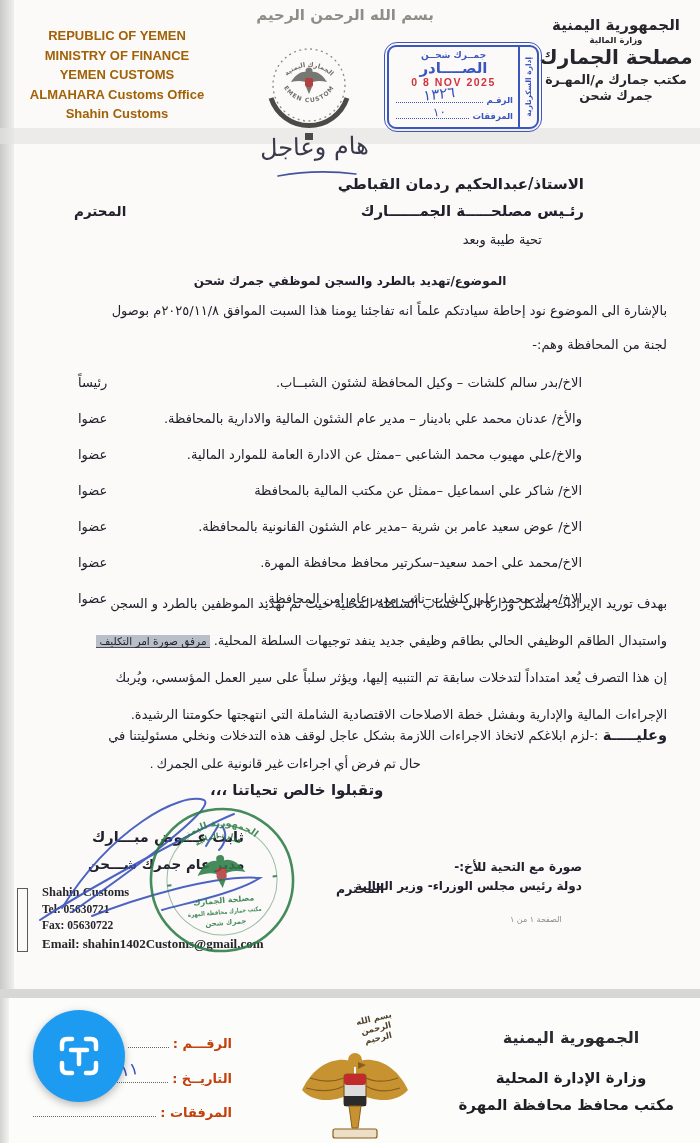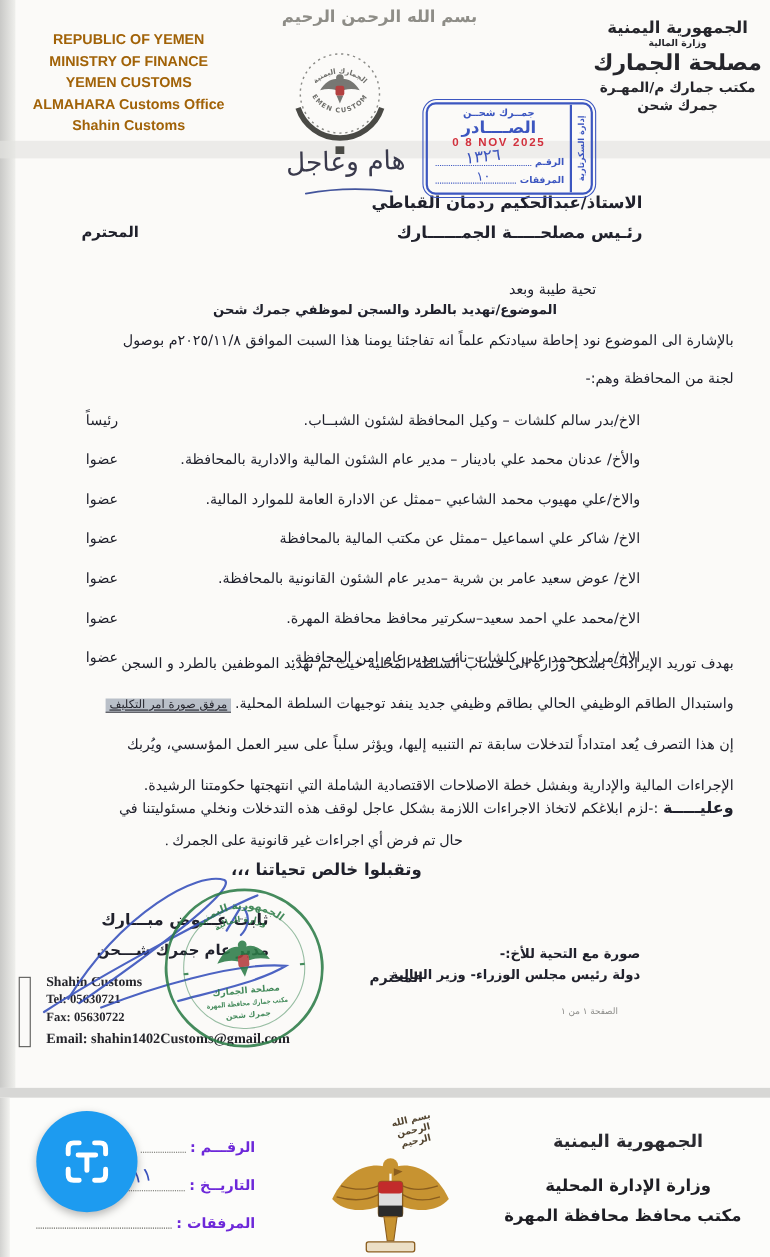--- a/index.html
+++ b/index.html
@@ -19,70 +19,70 @@
   .eng-header { left:14px; top:26px; width:206px; text-align:center; font-family:"Liberation Sans",sans-serif; font-weight:bold; font-size:13px; line-height:19.5px; color:#a16207; }
   .bismillah-top { left:240px; top:6px; width:210px; text-align:center; font-size:15px; font-weight:bold; color:#7b7a74; opacity:.85; }
 
   .letterhead { left:538px; top:16px; width:156px; text-align:center; color:#25252b; }
   .lh1 { font-size:15px; font-weight:bold; }
   .lh2 { font-size:8.5px; font-weight:bold; margin-top:1px; }
   .lh3 { font-size:20px; font-weight:bold; margin-top:0px; }
   .lh4 { font-size:12.5px; font-weight:bold; margin-top:3px; }
   .lh5 { font-size:12.5px; font-weight:bold; margin-top:1px; }
 
-  .stamp { left:384px; top:42px; width:158px; height:90px; border:1.5px solid #3c56c0; border-radius:13px; padding:2px; z-index:4; background:rgba(255,255,255,.12);margin-top:48px; }
+  .stamp { left:384px; top:42px; width:158px; height:90px; border:1.5px solid #3c56c0; border-radius:13px; padding:2px; z-index:4; background:rgba(255,255,255,.12); }
   .stamp-in { width:100%; height:100%; border:2.5px solid #3c56c0; border-radius:9px; display:flex; overflow:hidden; }
   .stamp-main { flex:1; position:relative; color:#3c56c0; text-align:center; padding-top:3px; }
   .stamp-side { width:19px; border-left:2px solid #3c56c0; display:flex; align-items:center; justify-content:center; }
   .stamp-side span { writing-mode:vertical-rl; transform:rotate(180deg); font-size:7.5px; font-weight:bold; color:#3c56c0; letter-spacing:1px; }
   .st-dept { font-size:9px; font-weight:bold; letter-spacing:1px; }
   .st-title { font-size:15px; font-weight:bold; letter-spacing:2px; line-height:16px; }
   .st-date { font-size:10.5px; font-weight:bold; letter-spacing:1.5px; color:#d2323e; font-family:"Liberation Sans",sans-serif; line-height:13px; }
   .st-row { display:flex; direction:rtl; align-items:flex-end; padding:0 5px; height:16px; font-size:8.5px; font-weight:bold; }
   .st-row .dots { flex:1; border-bottom:1.5px dotted #3c56c0; margin:0 3px 2px 2px; }
   .hand { font-family:"DejaVu Sans",sans-serif; color:#3a53bd; }
   .st-no { position:absolute; left:34px; top:38px; font-size:15px; transform:rotate(-7deg) skewX(-6deg); }
   .st-att { position:absolute; left:44px; top:58px; font-size:12px; transform:rotate(-5deg); }
 
   .urgent { left:260px; top:133px; font-size:24px; color:#3a3a4c; transform:rotate(-1.5deg); }
   .to-name { right:116px; top:175px; font-size:15px; font-weight:bold; }
   .to-title { right:116px; top:202px; font-size:15px; font-weight:bold; }
   .honorific1 { left:74px; top:203px; font-size:13.5px; font-weight:bold; }
-  .greeting { right:158px; top:256px; font-size:13px; }
+  .greeting { right:158px; top:232px; font-size:13px; }
   .subject { left:0; top:274px; width:700px; text-align:center; font-size:12px; font-weight:bold; }
 
   .bodyline { left:30px; width:637px; text-align:right; font-size:13px; }
   .members { left:30px; top:366px; width:637px; }
   .mrow { position:relative; height:36px; direction:rtl; padding-left:85px; padding-right:85px; text-align:right; font-size:13px; line-height:34px; }
   .mname { white-space:nowrap; }
   .mrole { position:absolute; left:48px; top:0; font-size:13px; }
 
   .b1 { line-height:37px; }
-  .hl { background:#b9bfc8; border-bottom:1px solid #4a4a52; font-size:10.5px; padding:0 3px; color:#23232b;text-decoration:underline; }
+  .hl { background:#b9bfc8; border-bottom:1px solid #4a4a52; font-size:10.5px; padding:0 3px; color:#23232b; }
   .res-label { font-weight:bold; font-size:14.5px; }
   .closing { left:210px; top:763px; width:280px; text-align:left; font-weight:bold; font-size:15px; }
 
   .sig-svg { left:28px; top:780px; z-index:2; }
   .signer-name { left:92px; top:829px; font-size:14.5px; font-weight:bold; z-index:1; }
   .signer-title { left:88px; top:856px; font-size:13.5px; font-weight:bold; z-index:1; }
   .gstamp { left:146px; top:804px; z-index:5; }
 
   .contact-bracket { left:17px; top:888px; width:11px; height:64px; border:1.5px solid #5a5a58; background:transparent; }
   .contact { font-family:"Liberation Serif",serif; font-weight:bold; color:#26262c; }
   .c-name { left:42px; top:885px; font-size:12.5px; }
   .c-tel  { left:42px; top:903px; font-size:11.5px; }
   .c-fax  { left:42px; top:919px; font-size:11.5px; }
   .c-mail { left:42px; top:936px; font-size:13px; }
 
   .cc1 { right:118px; top:860px; font-size:12px; font-weight:bold; }
   .cc2 { right:118px; top:879px; font-size:12px; font-weight:bold; }
   .honorific2 { left:336px; top:881px; font-size:12.5px; font-weight:bold; }
   .page-note { left:510px; top:915px; font-size:8px; color:#8b8b88; }
 
-  .frow { position:absolute; display:flex; direction:rtl; align-items:flex-end; color:#6d28d9; }
+  .frow { position:absolute; display:flex; direction:rtl; align-items:flex-end; color:#c2410c; }
   .frow .flabel { font-size:13px; font-weight:bold; white-space:nowrap; }
   .frow .fdots { flex:1; border-bottom:1.5px dotted #66665f; margin:0 4px 3px 0; }
   .hand-date { left:100px; top:1061px; font-size:17px; color:#3a53bd; transform:rotate(-10deg); direction:ltr; z-index:3; }
   .bismillah2 { left:349px; top:1013px; width:54px; font-size:8.5px; font-weight:bold; color:#51432e; line-height:10px; text-align:center; transform:rotate(-13deg); }
   .bh1 { left:492px; top:1028px; width:158px; text-align:center; font-size:16px; font-weight:bold; color:#2a2a30; }
   .bh2 { left:492px; top:1069px; width:158px; text-align:center; font-size:15px; font-weight:bold; color:#1e1e24; }
   .bh3 { left:468px; top:1096px; width:206px; text-align:center; font-size:15px; font-weight:bold; color:#1e1e24; }
 
   .t-btn { left:33px; top:1010px; width:92px; height:92px; border-radius:50%; background:#1d9bf0; z-index:10; box-shadow:0 3px 8px rgba(0,0,0,.28); display:flex; align-items:center; justify-content:center; cursor:pointer; border:none; }
 </style>

